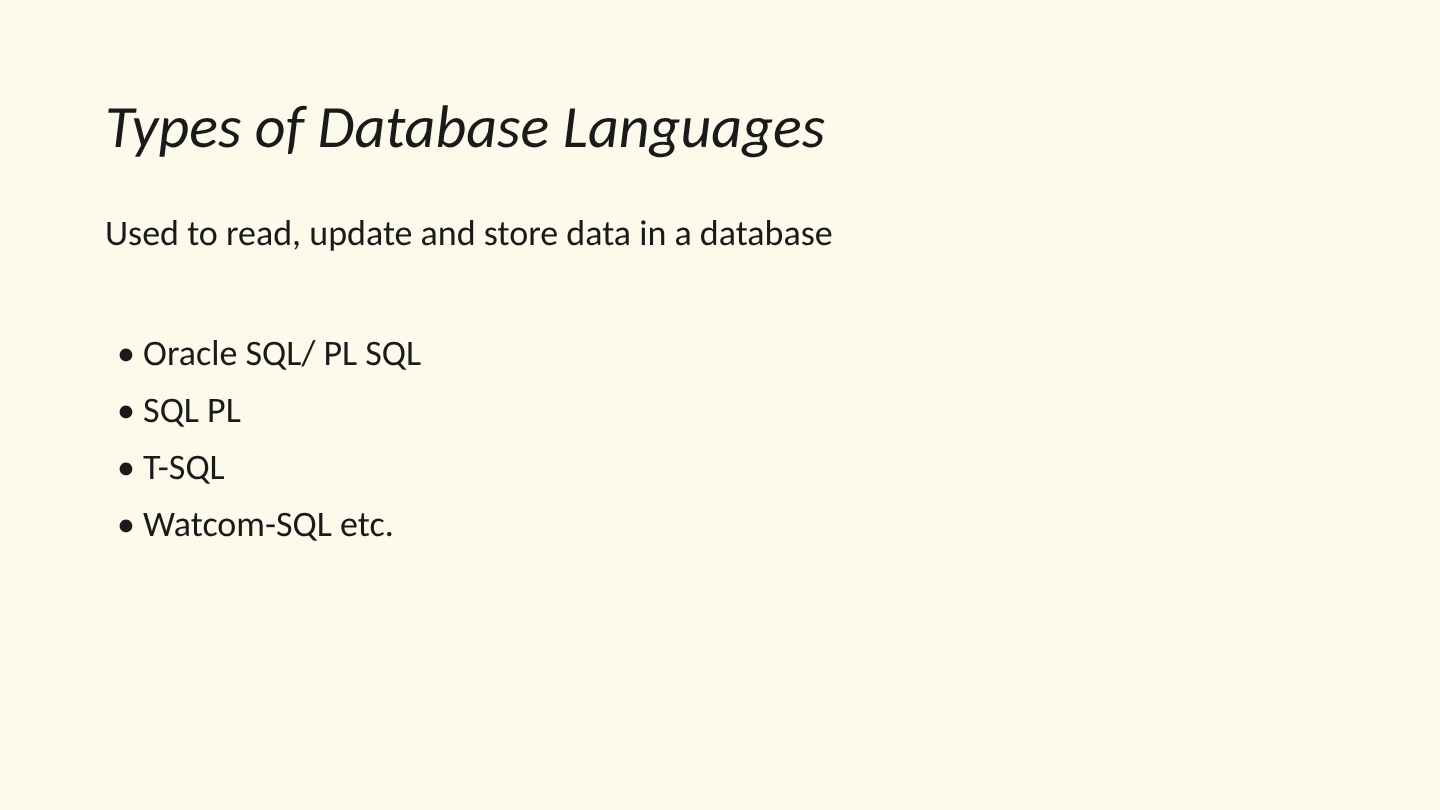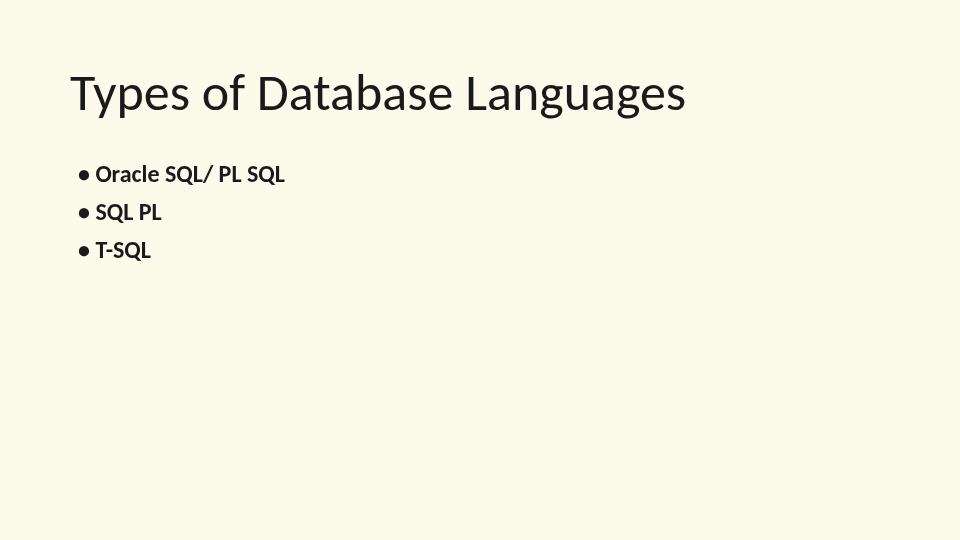--- a/index.html
+++ b/index.html
@@ -13,47 +13,49 @@
       background: #fbfaeb;
       font-family: Calibri, 'Segoe UI', Arial, sans-serif;
       color: #1a1a1a;
       position: relative;
       overflow: hidden;
     }
     .slide {
       padding: 60px 70px 0 70px;
     }
     .title {
-      font-size: 52px;
+      font-size: 40px;
       font-weight: 400;
       margin-bottom: 32px;
       letter-spacing: 0px;
+      font-style: italic;
     }
     .subtitle {
       font-size: 24px;
       font-weight: 400;
       margin-bottom: 48px;
     }
     .bullet-list {
       list-style: none;
       padding-left: 8px;
     }
     .bullet-item {
       font-size: 24px;
       line-height: 1.5;
       margin-bottom: 2px;
-      font-weight: bold;
     }
     .bullet-item::before {
       content: "• ";
     }
   </style>
 </head>
 <body>
 
 <div class="slide">
   <h1 class="title">Types of Database Languages</h1>
+  <p class="subtitle">Used to read, update and store data in a database</p>
   <ul class="bullet-list">
     <li class="bullet-item">Oracle SQL/ PL SQL</li>
     <li class="bullet-item">SQL PL</li>
     <li class="bullet-item">T-SQL</li>
+    <li class="bullet-item">Watcom-SQL etc.</li>
   </ul>
 </div>
 
 </body></html>

